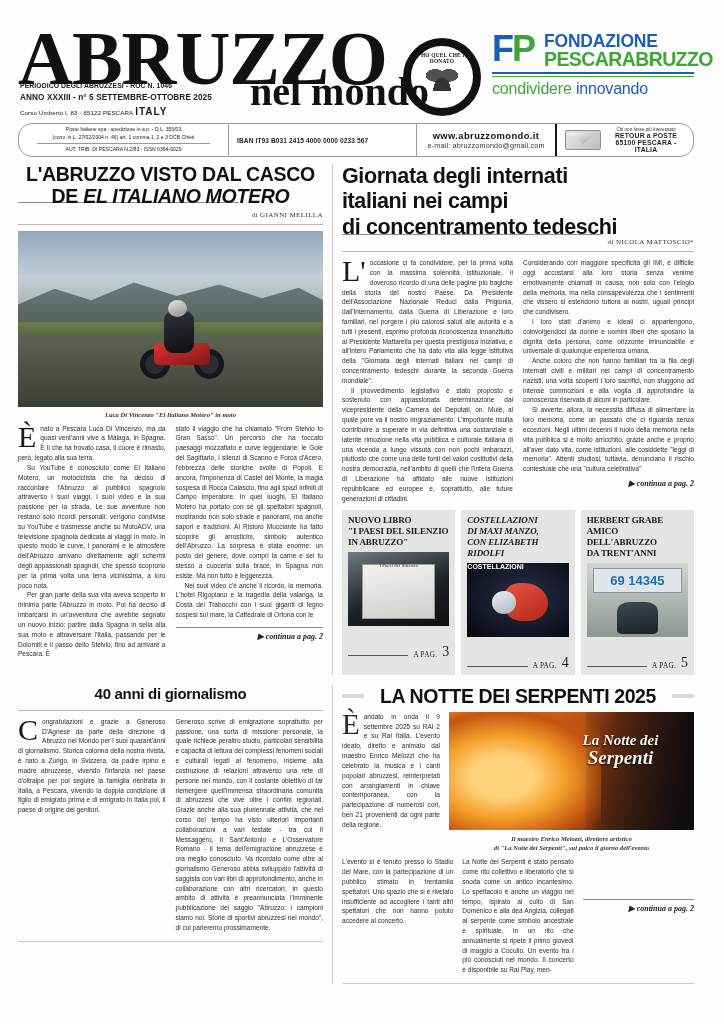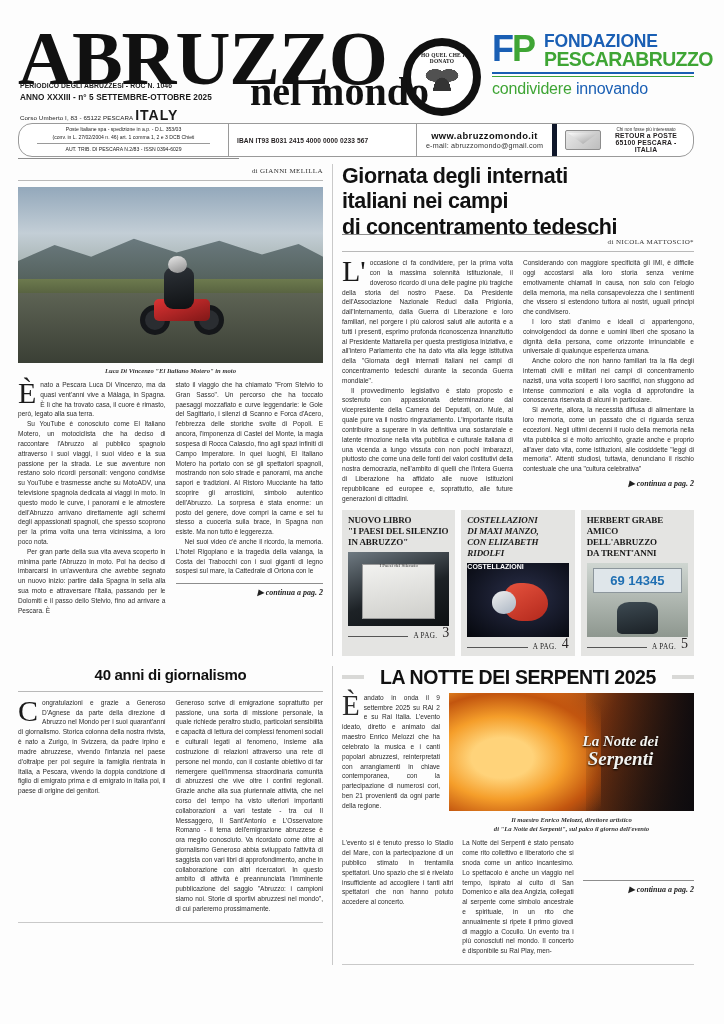--- a/index.html
+++ b/index.html
@@ -58,21 +58,21 @@
     font-family:"Liberation Serif", serif;
     font-weight:700; font-size:40px; color:#111;
   }
   .sub-block {
     position:absolute; left:2px; top:58px;
     font-size:6.8px; line-height:1.62; font-weight:700; color:#1a1a1a;
     letter-spacing:.1px;
   }
   .sub-block .l2 { font-size:8.2px; }
   .sub-block .small { font-weight:400; font-size:6.2px; }
-  .sub-block .italy { font-size:14px; letter-spacing:1px; }
+  .sub-block .italy { font-size:10px; letter-spacing:1px; }
 
   .fp-logo {
     position:absolute; right:0px; top:10px;
     width:202px;
   }
   .fp-row { display:flex; align-items:flex-start; }
   .fp-mark {
     font-family:"Liberation Sans", sans-serif;
     font-weight:700; font-size:36px; line-height:.92;
     letter-spacing:-2px;
@@ -97,21 +97,21 @@
     border:1px solid #9a9a9a; border-radius:14px;
     height:34px; overflow:hidden;
     background:#fff;
   }
   .ib-cell { display:flex; flex-direction:column; justify-content:center; padding:0 8px; }
   .ib-1 { width:210px; border-right:1px solid #9a9a9a; text-align:center; }
   .ib-1 .t { font-size:5.1px; line-height:1.45; color:#222; }
   .ib-1 .divline { height:1px; background:#9a9a9a; margin:2px 10px; }
   .ib-2 { width:188px; border-right:1px solid #9a9a9a; justify-content:center; }
   .ib-2 .t { font-size:6.6px; font-weight:700; letter-spacing:.1px; }
-  .ib-3 { width:140px; border-right:5px solid #0f172a; text-align:center; }
+  .ib-3 { width:140px; border-right:2px solid #0f172a; text-align:center; }
   .ib-3 .w { font-size:9.4px; font-weight:700; letter-spacing:.4px; color:#111;}
   .ib-3 .e { font-size:7.2px; color:#333; letter-spacing:.2px;}
   .ib-4 { flex:1; flex-direction:row; align-items:center; gap:6px; }
   .ib-ret { text-align:center; }
   .ib-ret .small { font-size:4.6px; color:#333; }
   .ib-ret .big { font-size:6.8px; font-weight:700; letter-spacing:.2px; }
   .env {
     width:36px; height:20px; flex:0 0 auto;
     background:linear-gradient(135deg,#e9e9e9,#bdbdbd);
     border:1px solid #8d8d8d; border-radius:2px; position:relative;
@@ -219,21 +219,21 @@
     background:linear-gradient(150deg,#e7533e,#b2281c);border-radius:40% 60% 50% 45%;}
   .tz2 .fig2{position:absolute;left:24%;top:38%;width:24%;height:30%;
     background:linear-gradient(150deg,#f0f0f0,#a9b4c2);border-radius:50%;}
   .tz3 { background:linear-gradient(180deg,#cfd6d1,#8e978f); }
   .tz3 .board{position:absolute;left:6%;top:6%;right:6%;height:34%;
     background:#dfe6ea;border:1px solid #8c969c;display:flex;align-items:center;
     justify-content:space-around;font-family:"Liberation Sans",sans-serif;
     font-weight:700;font-size:13px;color:#1f6fb2;}
   .tz3 .person{position:absolute;left:30%;bottom:4%;width:40%;height:44%;
     background:linear-gradient(170deg,#3d4a52,#1b2126);border-radius:30% 30% 12% 12%;}
-  .tz-foot { margin-top:1px; display:flex; align-items:flex-end; gap:5px; }
+  .tz-foot { margin-top:20px; display:flex; align-items:flex-end; gap:5px; }
   .tz-line { flex:1; height:1px; background:#555; margin-bottom:3px; }
   .tz-pag {
     font-family:"Liberation Serif", serif; font-variant:small-caps;
     font-size:7.2px; letter-spacing:.3px; color:#222;
   }
   .tz-num { font-family:"Liberation Serif", serif; font-size:14px; font-weight:400; line-height:.9; }
 
   
   .hl-b1 {
     text-align:center; font-family:"Liberation Sans", sans-serif;
@@ -247,21 +247,21 @@
   .bn-txt {
     font-family:"Liberation Sans", sans-serif; font-weight:700;
     font-size:19.5px; letter-spacing:-.4px; color:#111; white-space:nowrap;
   }
   .serp-photo { width:100%; height:118px; position:relative; overflow:hidden;
     background:linear-gradient(120deg,#f4a229 0%, #e8761a 28%, #8c3a10 55%, #1b1713 100%); }
   .serp-flame{position:absolute;left:0;top:0;width:62%;height:100%;
     background:radial-gradient(ellipse at 35% 55%, #ffd37a 0 22%, #f59e2a 45%, #c2550f 70%, rgba(0,0,0,0) 90%);}
   .serp-logo{position:absolute;right:7%;top:18%;width:46%;height:62%;
     background:rgba(8,14,30,.0);display:flex;flex-direction:column;
-    align-items:center;justify-content:center;}
+    align-items:center;}
   .serp-l1{font-family:"Liberation Serif",serif;font-style:italic;font-weight:700;
     font-size:15px;color:#f3f3f0;text-shadow:0 1px 2px #000;line-height:1;}
   .serp-l2{font-family:"Liberation Serif",serif;font-style:italic;font-weight:700;
     font-size:19px;color:#f3f3f0;text-shadow:0 1px 2px #000;line-height:1;}
   .serp-dark{position:absolute;right:0;top:0;width:44%;height:100%;
     background:linear-gradient(90deg,rgba(12,10,14,.1),rgba(12,10,14,.92));}
   .cap-c {
     font-family:"Liberation Serif", serif; font-style:italic; font-weight:700;
     font-size:6.6px; text-align:center; margin-top:4px; color:#333; line-height:1.4;
   }
@@ -335,20 +335,24 @@
         <div class="small">Chi non fosse più interessato</div>
         <div class="big">RETOUR a POSTE 65100 PESCARA - ITALIA</div>
       </div>
     </div>
   </div>
 
   <div class="content">
 
     <div class="col-left">
 
+      <div class="hl-left">
+        <div>L'ABRUZZO VISTO DAL CASCO</div>
+        <div><span>DE </span><span class="it">EL ITALIANO MOTERO</span></div>
+      </div>
       <div class="byline-rule"></div>
       <div class="byline">di GIANNI MELILLA</div>
       <div class="hr-thin"></div>
 
       <div class="photo">
         <div class="ph-sky"></div>
         <div class="ph-mtn"></div>
         <div class="ph-grass"></div>
         <div class="ph-road"></div>
         <div class="ph-bike">

